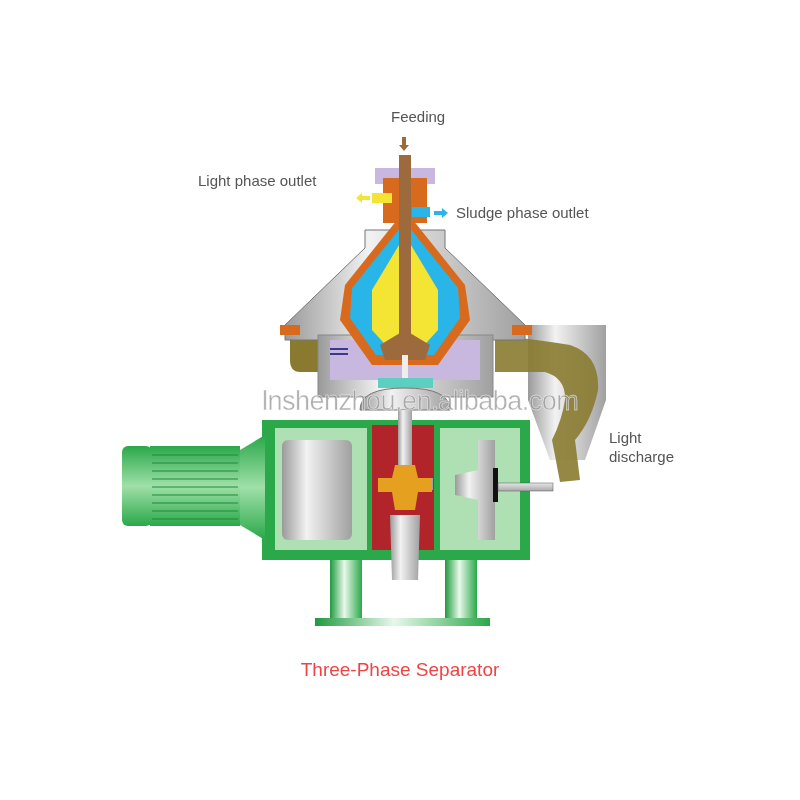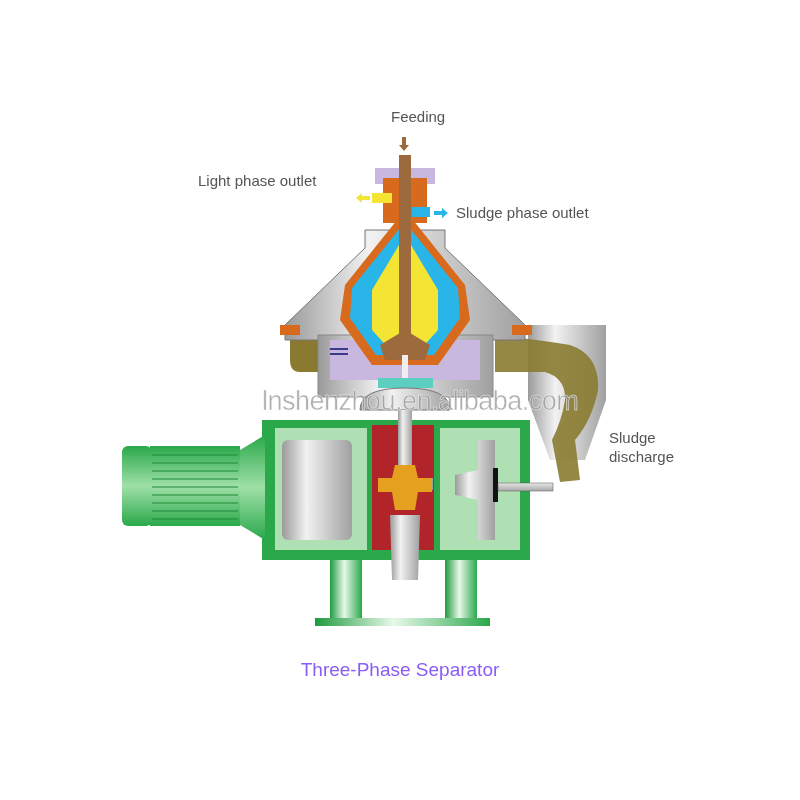--- a/index.html
+++ b/index.html
@@ -1,18 +1,18 @@
 <!DOCTYPE html>
 <html><head>
 <meta charset="utf-8">
 <style>
   html, body { margin: 0; padding: 0; background: #ffffff; }
   body { width: 800px; height: 800px; position: relative; overflow: hidden; font-family: "Liberation Sans", sans-serif; }
   .label { position: absolute; color: #555555; font-size: 15px; white-space: nowrap; }
-  .title { position: absolute; color: #8b5cf6; font-size: 19px; left: 0; width: 800px; top: 659px; text-align: center; }
+  .title { position: absolute; color: #ef4444; font-size: 19px; left: 0; width: 800px; top: 659px; text-align: center; }
   .watermark { position: absolute; left: 248px; top: 386px; font-size: 27px; color: rgba(150,150,150,0.75); letter-spacing: -0.5px; white-space: nowrap; margin-left: 14px; -webkit-text-stroke: 0.5px rgba(255,255,255,0.8); }
   svg.diagram { position: absolute; left: 0; top: 0; }
 </style>
 </head>
 <body>
 
 <svg class="diagram" width="800" height="800" viewBox="0 0 800 800">
   <defs>
     <linearGradient id="greyV" x1="0" x2="1" y1="0" y2="0">
       <stop offset="0" stop-color="#9a9a9a"></stop>
@@ -109,17 +109,17 @@
     <rect x="330" y="560" width="32" height="58" fill="url(#greenV)"></rect>
     <rect x="445" y="560" width="32" height="58" fill="url(#greenV)"></rect>
     <rect x="315" y="618" width="175" height="8" fill="url(#greenV)"></rect>
   </g>
 </svg>
 
 <div class="label" style="left:391px; top:108px;">Feeding</div>
 <div class="label" style="left:198px; top:172px;">Light phase outlet</div>
 <div class="label" style="left:456px; top:204px;">Sludge phase outlet</div>
 <div class="label" style="left:609px; top:428px; line-height:19px;">
-  <div>Sludge</div>
+  <div>Light</div>
   <div>discharge</div>
 </div>
 <div class="watermark">lnshenzhou.en.alibaba.com</div>
 <div class="title">Three-Phase Separator</div>
 
 </body></html>

